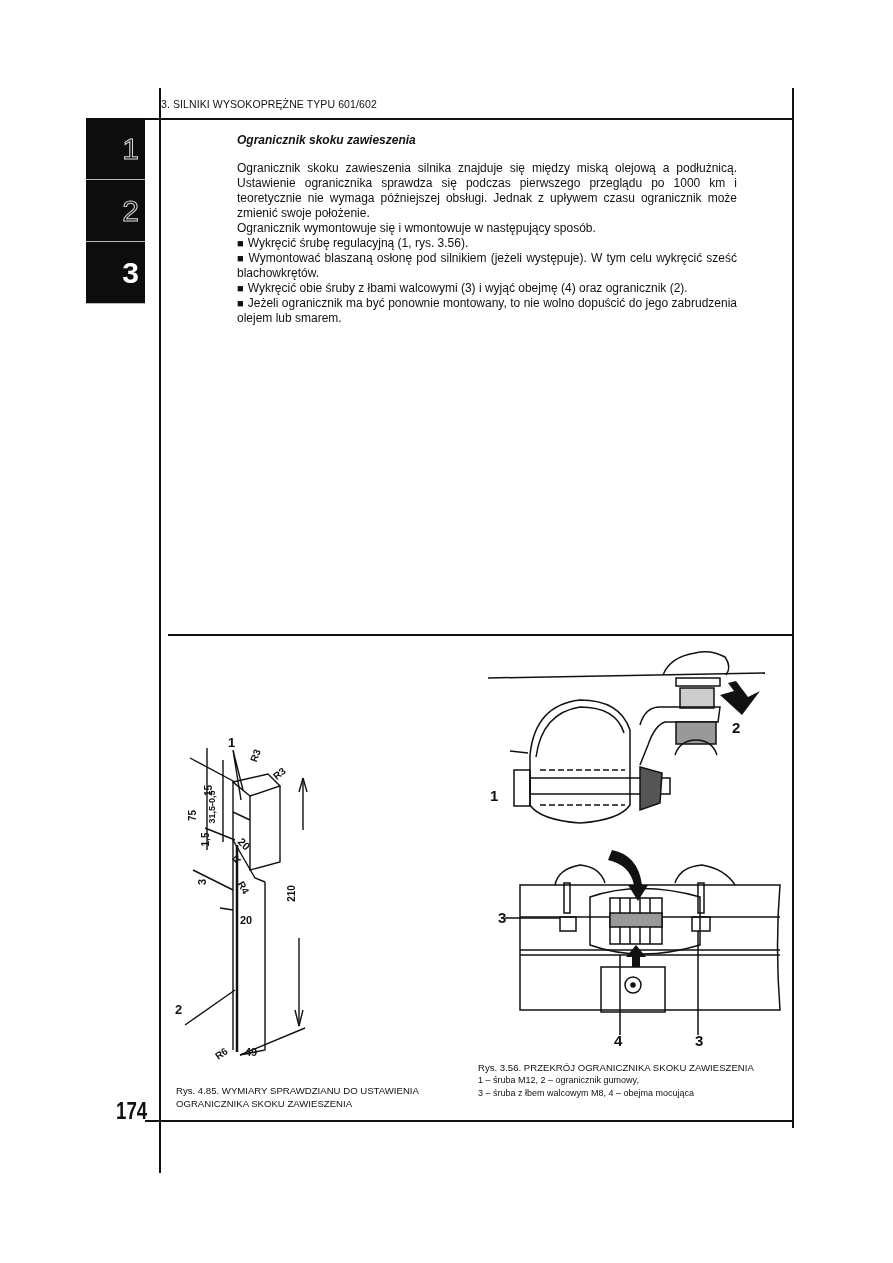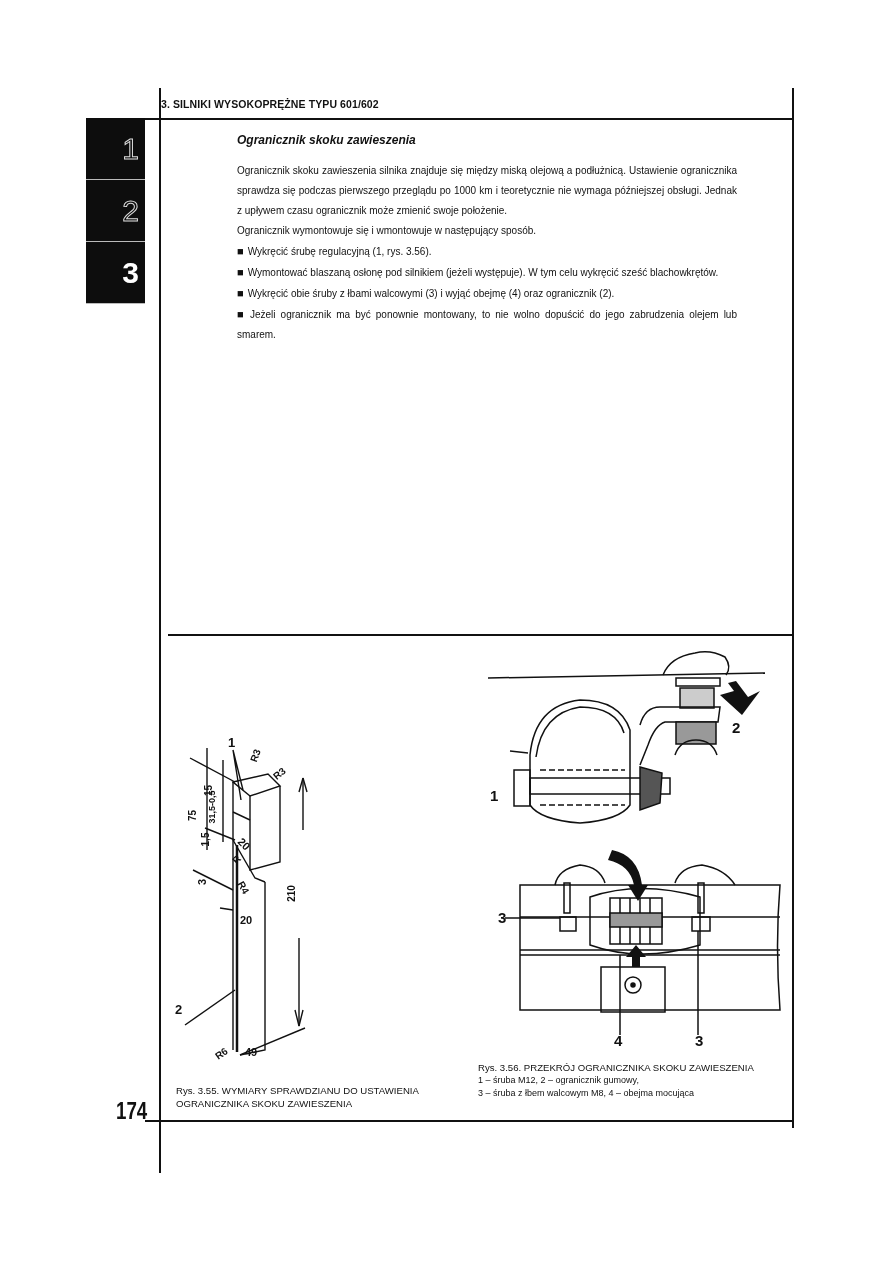--- a/index.html
+++ b/index.html
@@ -1,25 +1,25 @@
 <!DOCTYPE html>
 <html><head>
 <meta charset="utf-8">
 <style>
   html, body { margin:0; padding:0; }
   body { width:893px; height:1263px; background:#ffffff; position:relative; overflow:hidden; font-family:"Liberation Sans", sans-serif; color:#111; }
   .abs { position:absolute; }
   .vline { position:absolute; background:#111; width:1.5px; }
   .hline { position:absolute; background:#111; height:1.5px; }
-  .header-text { left:161px; top:98px; font-size:10.5px; font-weight:bold; letter-spacing:0.1px; }
+  .header-text { left:161px; top:98px; font-size:10.5px; font-weight:normal; letter-spacing:0.1px; }
   .tabs { left:86px; top:118px; width:59px; }
   .tab { width:59px; height:62px; background:#0d0d0d; color:#fff; display:flex; align-items:center; justify-content:flex-end; padding-right:6px; box-sizing:border-box; font-size:30px; font-weight:bold; border-bottom:1px solid #bbb; }
   .tab.outline { color:transparent; -webkit-text-stroke:1px #ddd; font-weight:normal; }
   .title { left:237px; top:133px; font-size:12px; font-weight:bold; font-style:italic; }
-  .body-text { left:237px; top:161px; width:500px; font-size:10px; line-height:20px; }
+  .body-text { left:237px; top:161px; width:500px; font-size:12px; line-height:15px; }
   .body-text p { margin:0; text-align:justify; }
   .bullet::before { content:"\25A0"; margin-right:4px; font-size:11px; }
   .caption { font-size:9.6px; line-height:13px;margin-top:8px; }
   .page-num { left:116px; top:1097px; font-size:24px; font-weight:bold; transform:scaleX(0.78); transform-origin:left; }
   .lbl { position:absolute; font-size:13px; font-weight:bold; font-family:"Liberation Sans", sans-serif; }
 </style>
 </head>
 <body>
 
 <div class="vline" style="left:159px; top:88px; height:1085px;"></div>
@@ -91,21 +91,21 @@
   <span class="lbl" style="left:34px; top:146px; font-size:11px; transform:rotate(-90deg);">3</span>
   <span class="lbl" style="left:72px; top:152px; font-size:10px; transform:rotate(60deg);">R4</span>
   <span class="lbl" style="left:118px; top:158px; font-size:10px; transform:rotate(-90deg);">210</span>
   <span class="lbl" style="left:75px; top:184px; font-size:11px;">20</span>
   <span class="lbl" style="left:10px; top:272px;">2</span>
   <span class="lbl" style="left:50px; top:318px; font-size:10px; transform:rotate(-35deg);">R6</span>
   <span class="lbl" style="left:80px; top:316px; font-size:11px;">49</span>
 </div>
 
 <div class="abs caption" style="left:176px; top:1076px;">
-  <div>Rys. 3.55. WYMIARY SPRAWDZIANU DO USTAWIENIA</div>
+  <div>Rys. 4.85. WYMIARY SPRAWDZIANU DO USTAWIENIA</div>
   <div>OGRANICZNIKA SKOKU ZAWIESZENIA</div>
 </div>
 
 <div class="abs" style="left:480px; top:645px; width:320px; height:185px;">
   <svg width="320" height="185" viewBox="0 0 320 185">
     <g fill="none" stroke="#111" stroke-width="1.5">
       <line x1="8" y1="33" x2="285" y2="28"></line>
 
       <path d="M183 30 Q190 12 215 8 Q230 4 245 12 Q252 22 246 30"></path>
       <rect x="196" y="33" width="44" height="8"></rect>

